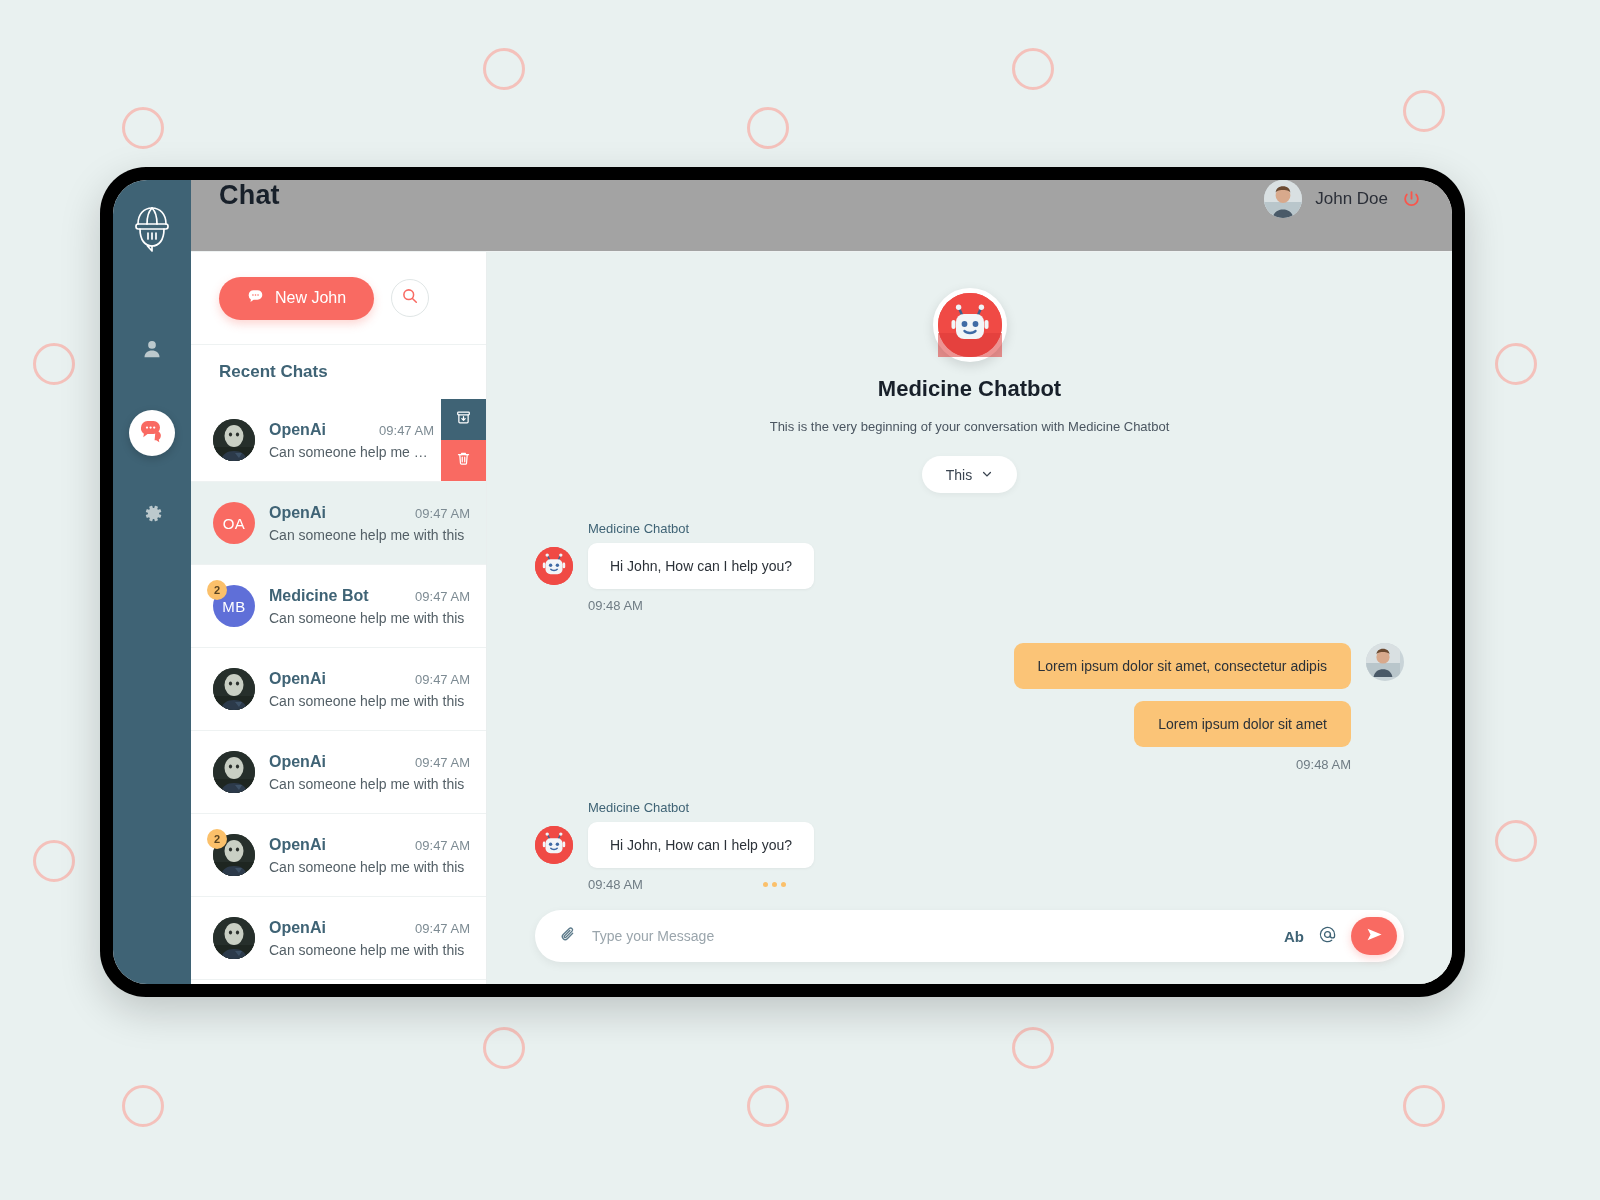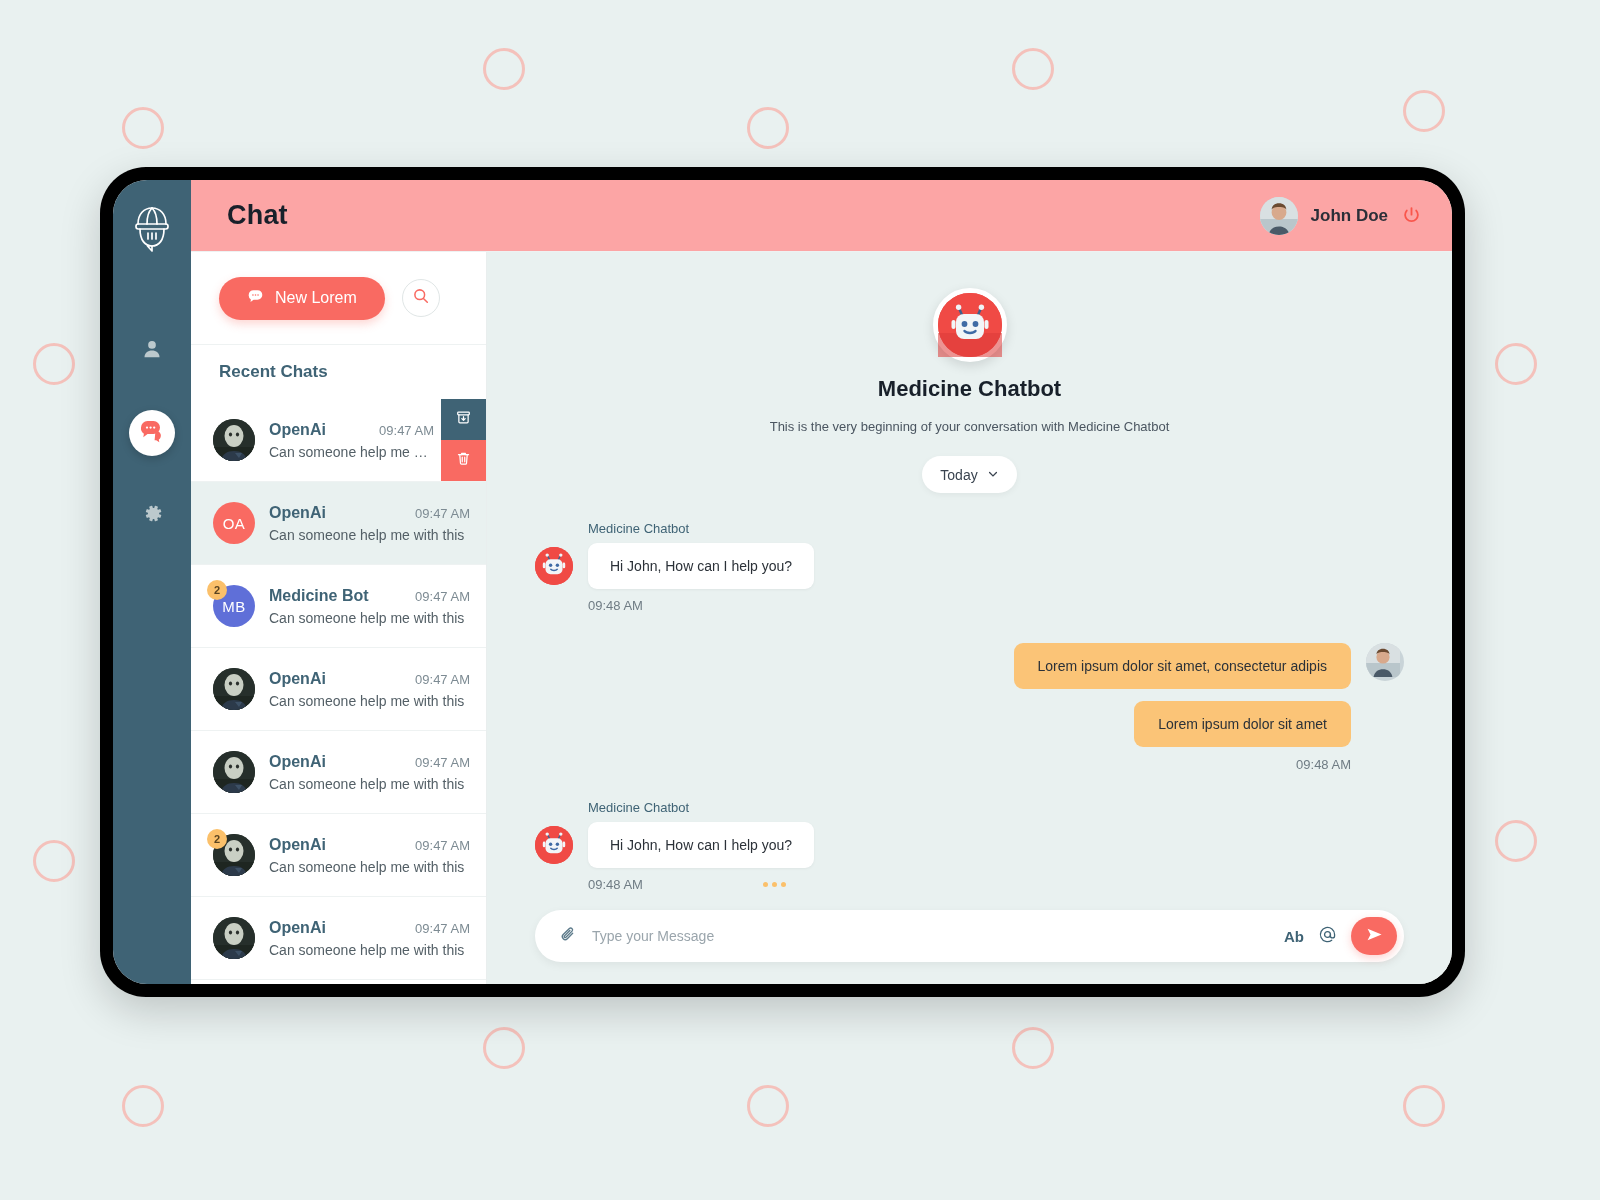--- a/index.html
+++ b/index.html
@@ -64,24 +64,24 @@
   .content {
     flex: 1;
     display: flex;
     flex-direction: column;
     min-width: 0;
   }
 
   
   .topbar {
     height: 72px;
-    background: #fca5a5;
+    background: #a3a3a3;
     display: flex;
-    align-items: center;
-    padding: 0 30px 0 36px;
+    align-items: flex-start;
+    padding: 0 30px 0 28px;
     border-bottom: 1px solid #eef2f2;
     flex: 0 0 72px;
   }
   .page-title {
     font-size: 27px;
     font-weight: bold;
     color: #18202a;
     letter-spacing: .2px;
   }
   .topbar-right {
@@ -90,21 +90,21 @@
     align-items: center;
     gap: 13px;
   }
   .avatar {
     border-radius: 50%;
     background: #c9d4d8;
     overflow: hidden;
     flex: none;
     position: relative;
   }
-  .user-name { font-size: 17px; color: #2b2f38; font-weight: bold; }
+  .user-name { font-size: 17px; color: #2b2f38; }
   .power-btn { cursor: pointer; display: flex; align-items: center; }
 
   
   .body-split { flex: 1; display: flex; min-height: 0; }
 
   
   .listpanel {
     width: 296px; flex: 0 0 296px;
     background: #fff;
     border-right: 1px solid #e9eeee;
@@ -389,21 +389,21 @@
           <div class="list-actions">
             <button class="new-chat-btn">
               <span>
                 <svg viewBox="0 0 20 20" width="17" height="17">
                   <path d="M2 8.2A5.6 5.6 0 017.6 2.6h4.8A5.6 5.6 0 0118 8.2a5.6 5.6 0 01-5.6 5.6H7.8l-3.7 2.8.5-3.1A5.6 5.6 0 012 8.2z" fill="#fff"></path>
                   <circle cx="7" cy="8.2" r=".95" fill="#f96a62"></circle>
                   <circle cx="10" cy="8.2" r=".95" fill="#f96a62"></circle>
                   <circle cx="13" cy="8.2" r=".95" fill="#f96a62"></circle>
                 </svg>
               </span>
-              <span>New Lorem</span>
+              <span>New John</span>
             </button>
             <div class="search-circle">
               <span>
                 <svg viewBox="0 0 20 20" width="18" height="18" fill="none" stroke="#f96a62" stroke-width="1.7" stroke-linecap="round">
                   <circle cx="8.6" cy="8.6" r="5.4"></circle>
                   <path d="M12.7 12.7L17 17"></path>
                 </svg>
               </span>
             </div>
           </div>
@@ -589,21 +589,21 @@
                   <circle cx="26.5" cy="31" r="2.9" fill="#3f6aa5"></circle>
                   <circle cx="37.5" cy="31" r="2.9" fill="#3f6aa5"></circle>
                   <path d="M26.5 38c2 2.6 9 2.6 11 0" fill="none" stroke="#3f6aa5" stroke-width="2.4" stroke-linecap="round"></path>
                   <rect x="13.5" y="27" width="4" height="9" rx="2" fill="#f2f5f8"></rect>
                   <rect x="46.5" y="27" width="4" height="9" rx="2" fill="#f2f5f8"></rect>
                 </svg>
               </div>
               <div class="bot-title">Medicine Chatbot</div>
               <div class="bot-sub">This is the very beginning of your conversation with Medicine Chatbot</div>
               <div class="today-pill">
-                <span>Today</span>
+                <span>This</span>
                 <span>
                   <svg viewBox="0 0 14 14" width="12" height="12" fill="none" stroke="#3a4450" stroke-width="1.5" stroke-linecap="round">
                     <path d="M3 5.2L7 9.2 11 5.2"></path>
                   </svg>
                 </span>
               </div>
             </div>
 
             <div id="message-groups">
                 <div class="msg-group">

